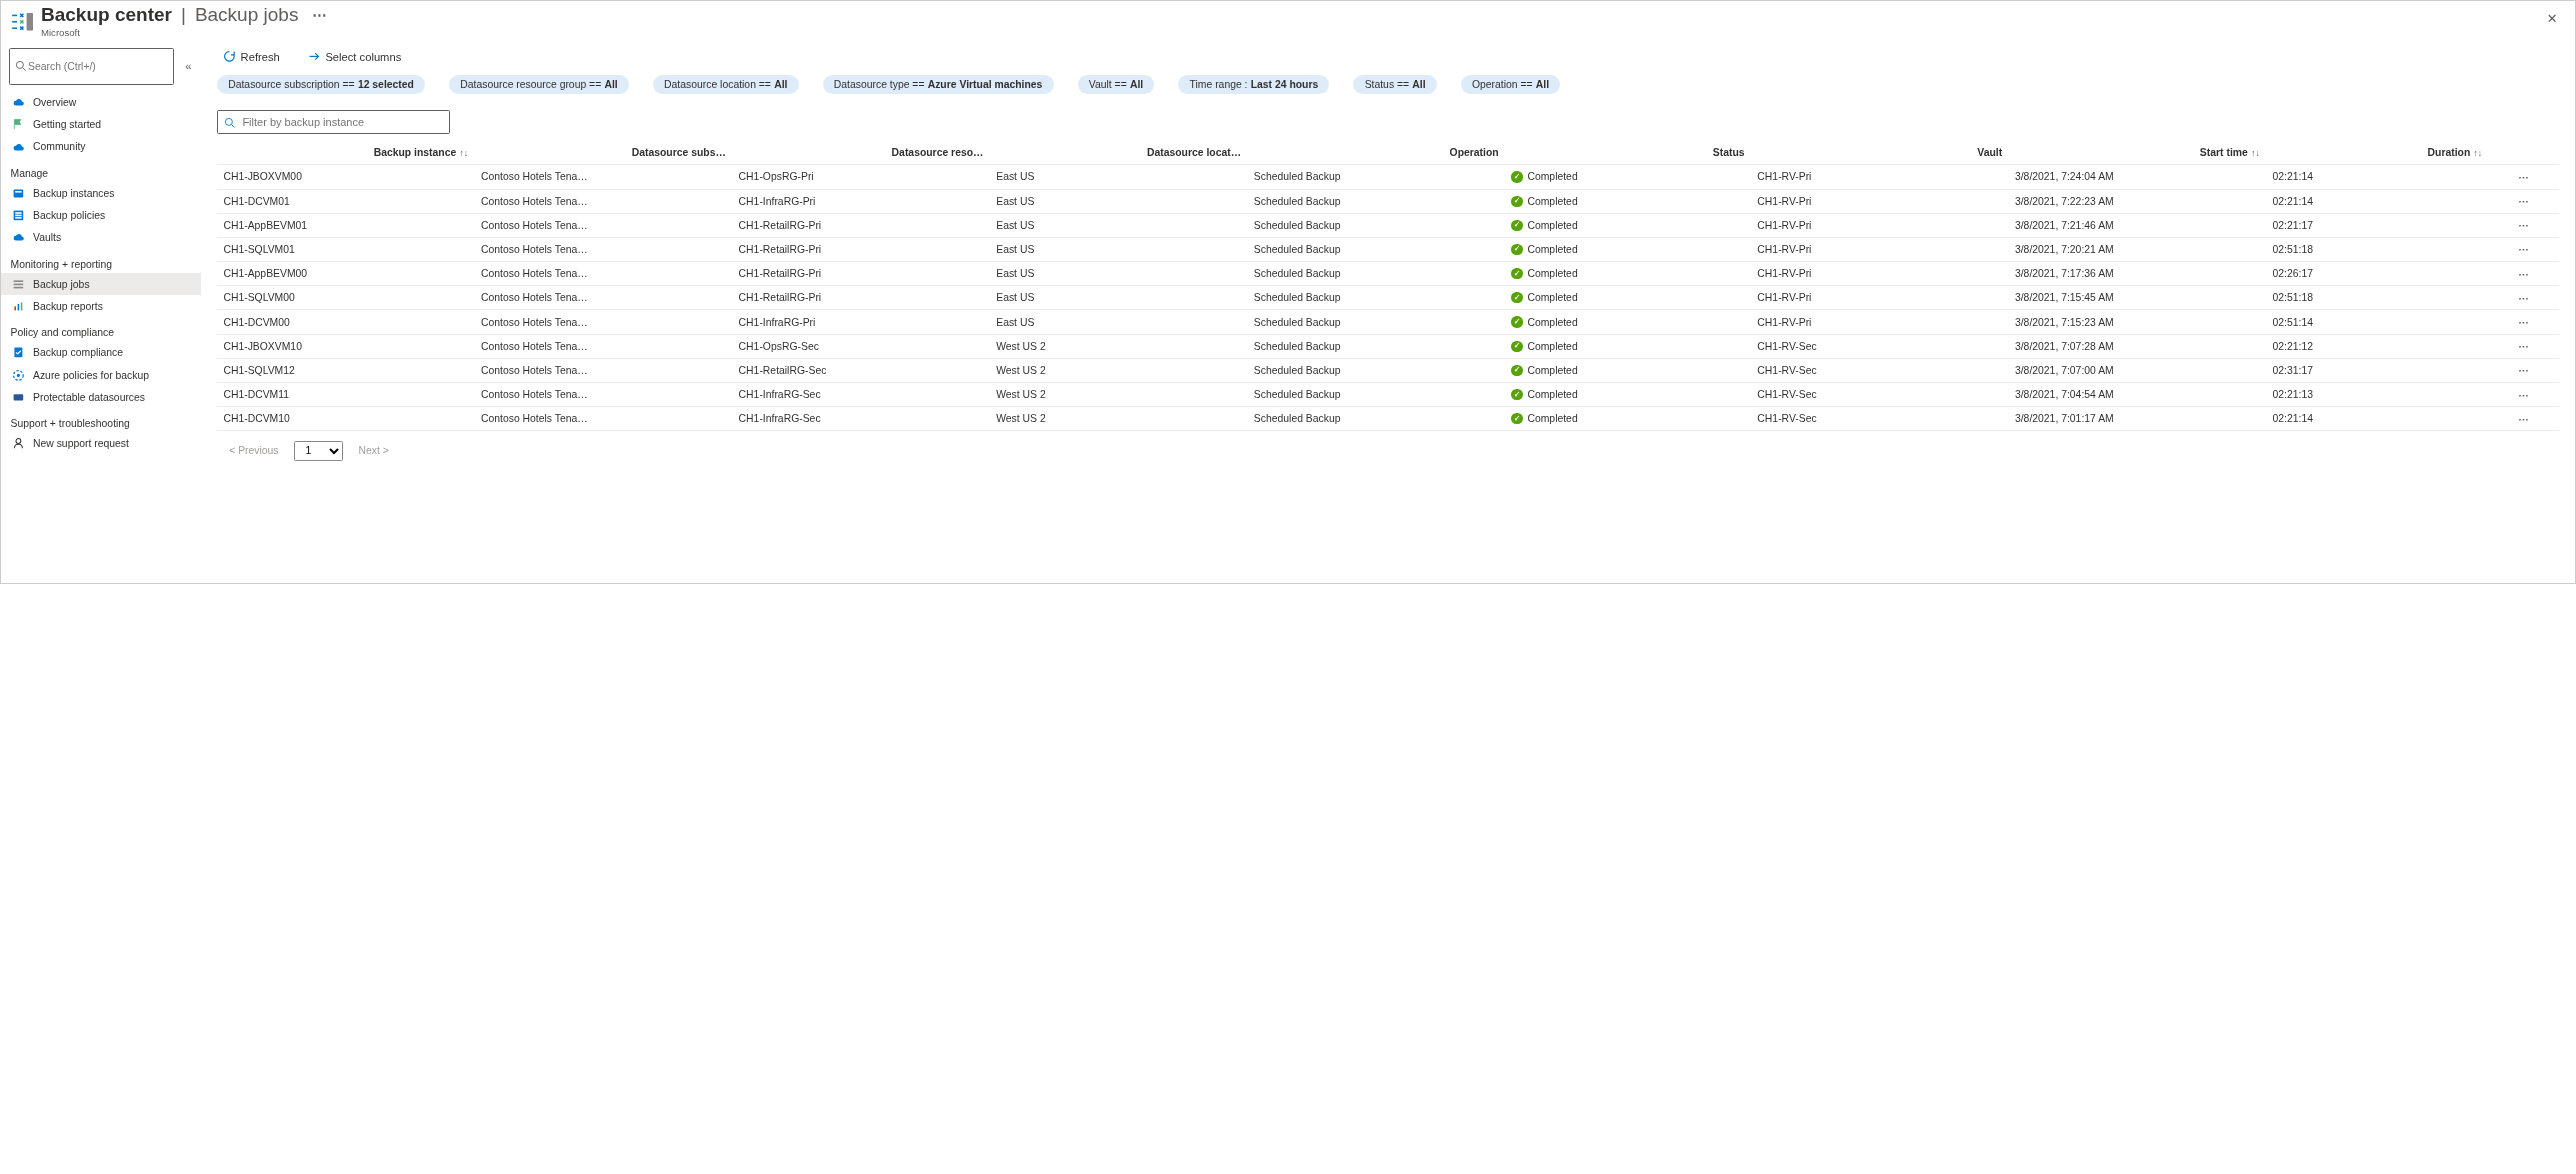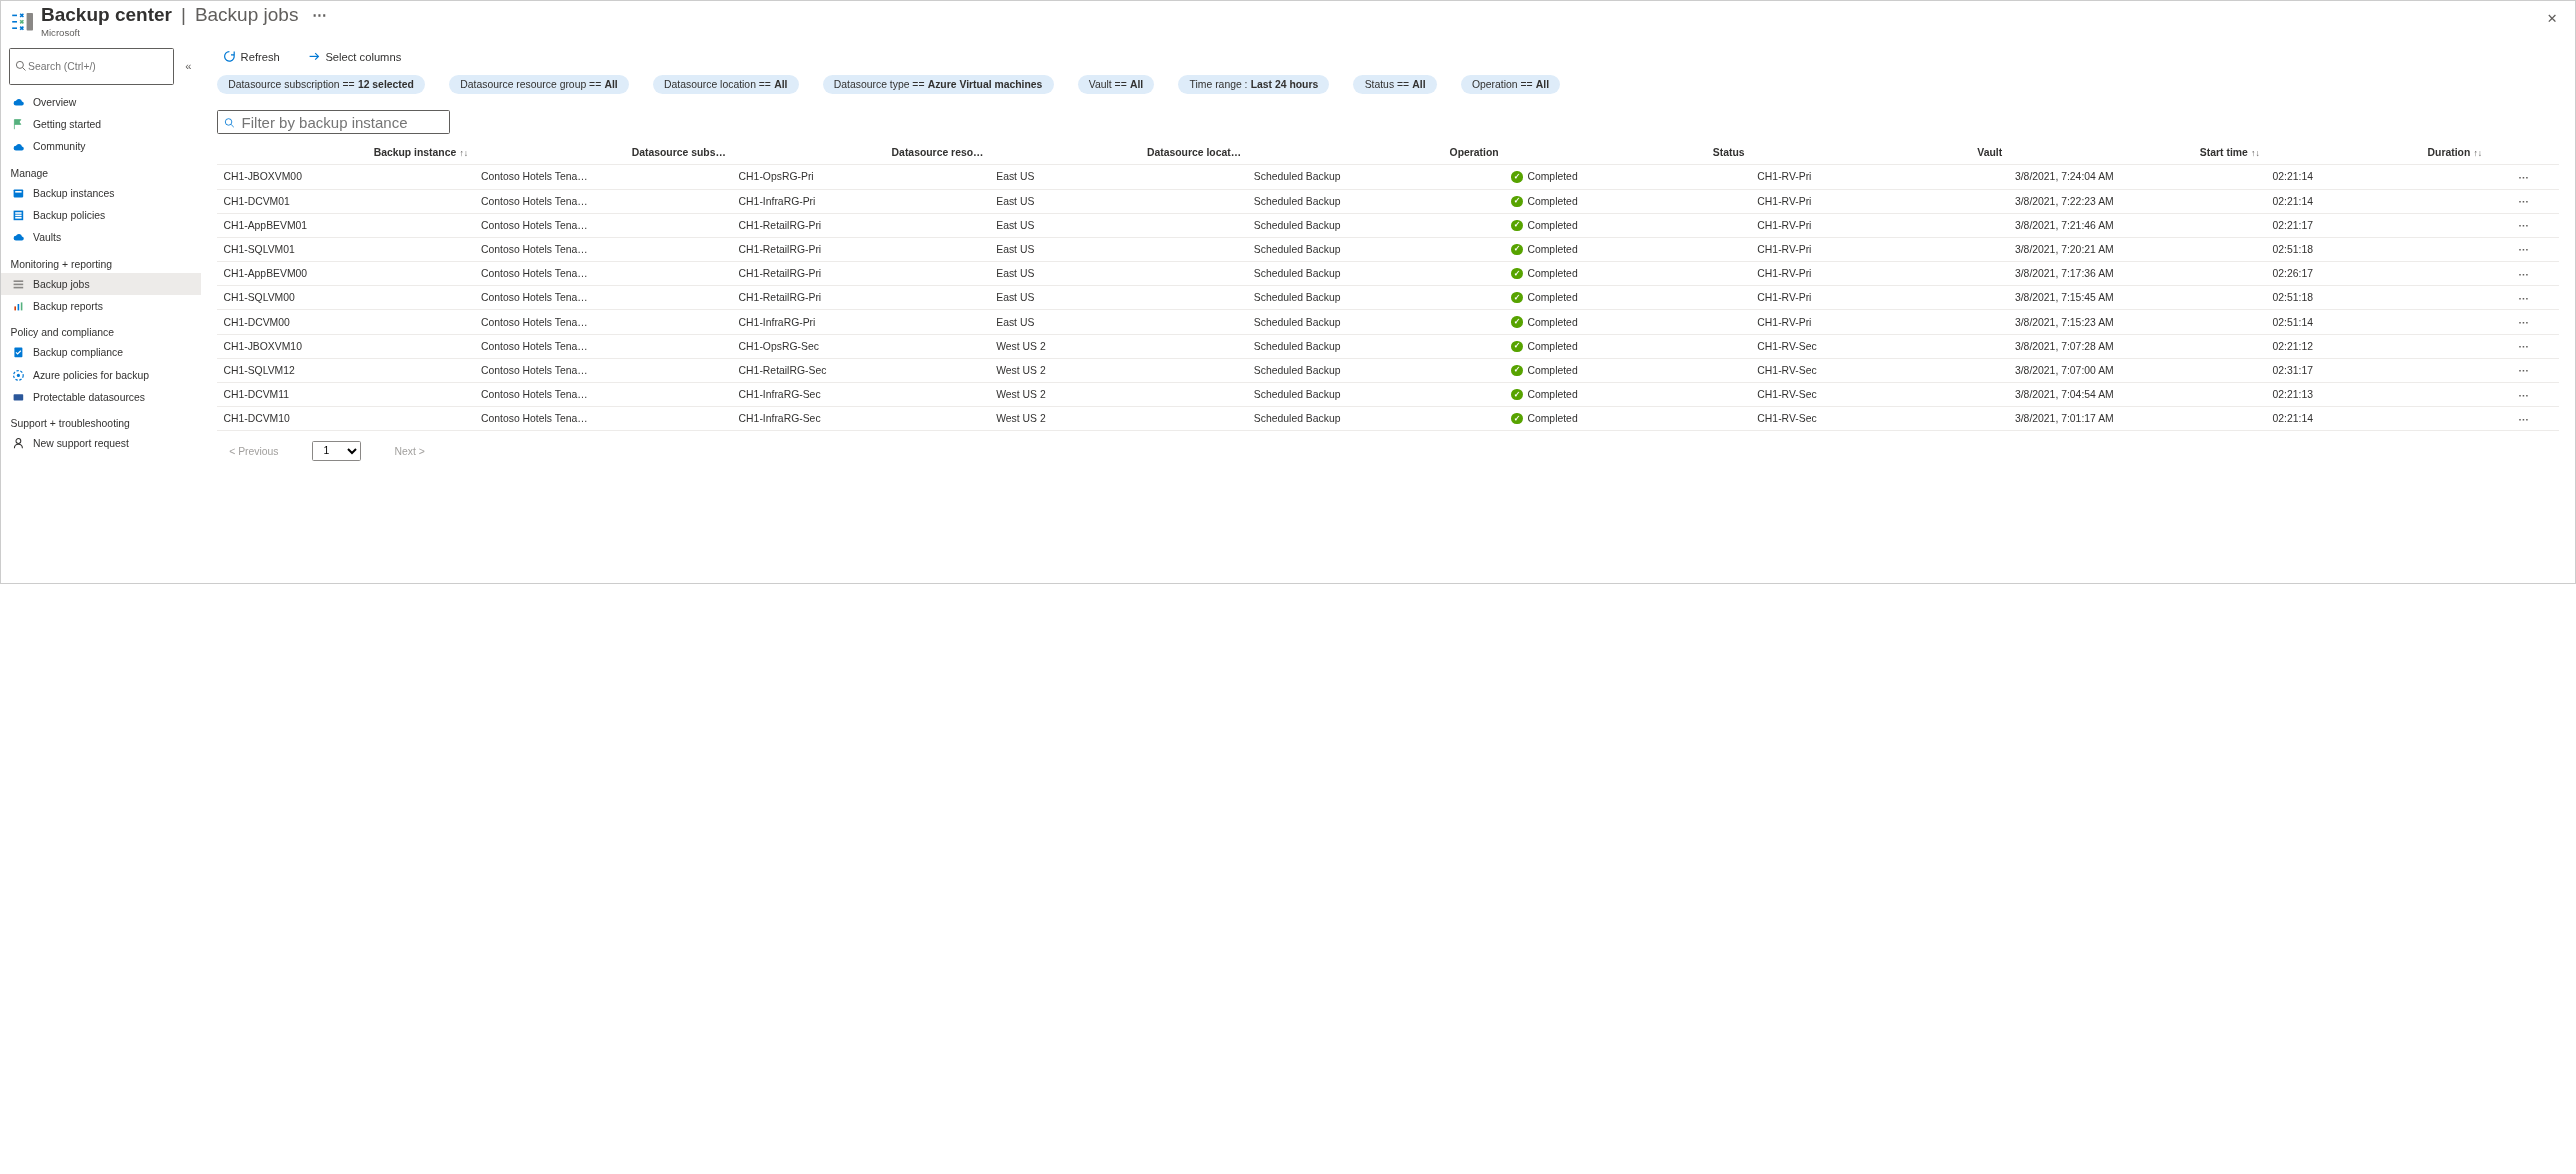--- a/index.html
+++ b/index.html
@@ -87,21 +87,21 @@
     font-size:10.4px; display:flex; align-items:center; gap:3.2px;
     cursor:pointer;
   }
   .pill b { font-weight:600; }
   .filter-input-row { padding:8px 0 6.4px 0; }
   .filter-input-box {
     display:flex;align-items:center;border:0.8px solid #605e5c;border-radius:1.6px;
     width:233px;height:24px;padding:0 6.4px;color:#0078d4;
   }
   .filter-input-box input {
-    border:none;outline:none;flex:1;font-size:15px;margin-left:4.8px;background:transparent;
+    border:none;outline:none;flex:1;font-size:11px;margin-left:4.8px;background:transparent;
   }
   .count-label { padding:11.2px 0 8px 1.6px; font-size:10.4px; }
   table.data {
     width:100%; border-collapse:collapse; table-layout:fixed;
   }
   table.data th {
     text-align:right; font-weight:600; font-size:10.4px;
     border-bottom:0.8px solid #edebe9; padding:6.4px 6.4px;
     white-space:nowrap; overflow:hidden; text-overflow:ellipsis;
   }
@@ -114,21 +114,21 @@
   .status-ok {
     width:11.2px;height:11.2px;border-radius:50%;background:#57a300;
     display:inline-flex;align-items:center;justify-content:center;
     color:#fff;font-size:8px;font-weight:bold;line-height:1;
   }
   .row-actions {
     color:#605e5c; cursor:pointer; text-align:center; font-weight:bold;
     letter-spacing:0.8px;
   }
   .pager {
-    display:flex; align-items:flex-end; gap:23px; padding:9.6px 1.6px;
+    display:flex; align-items:flex-start; gap:5px; padding:9.6px 1.6px;
   }
   .pager button.nav {
     border:0.8px solid transparent;background:#fff;color:#a19f9d;
     padding:3.2px 9.6px;border-radius:1.6px;cursor:default;font-size:10.4px;
   }
   .pager select.page {
     border:0.8px solid #8a8886;padding:2.4px 14.4px 2.4px 6.4px;font-size:10.4px;border-radius:1.6px;
     cursor:pointer;background:#fff;
   }
   .ellipsis-menu { font-size:14.4px; color:#605e5c; padding:0 4.8px; cursor:pointer; }

